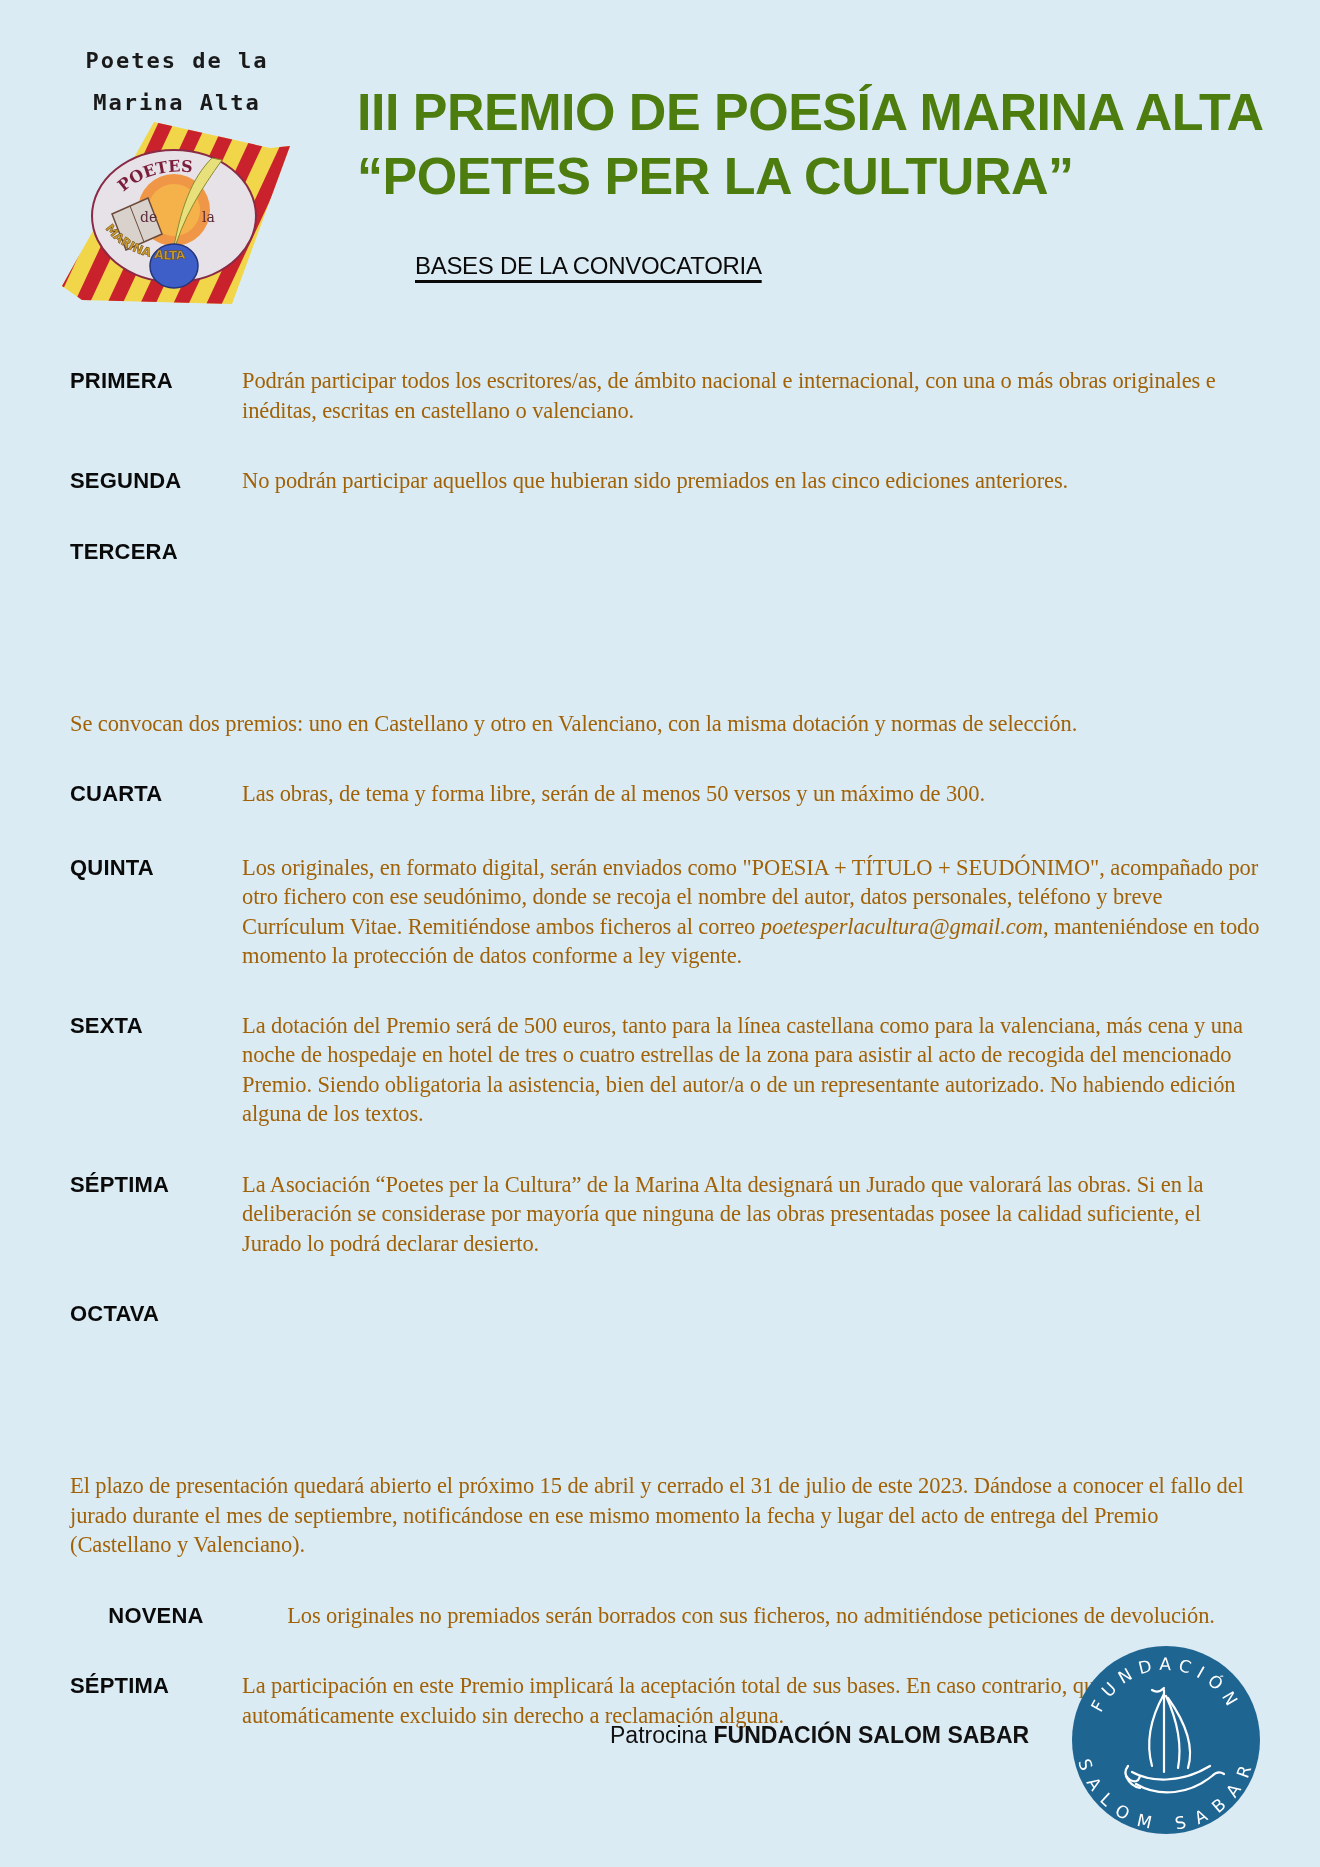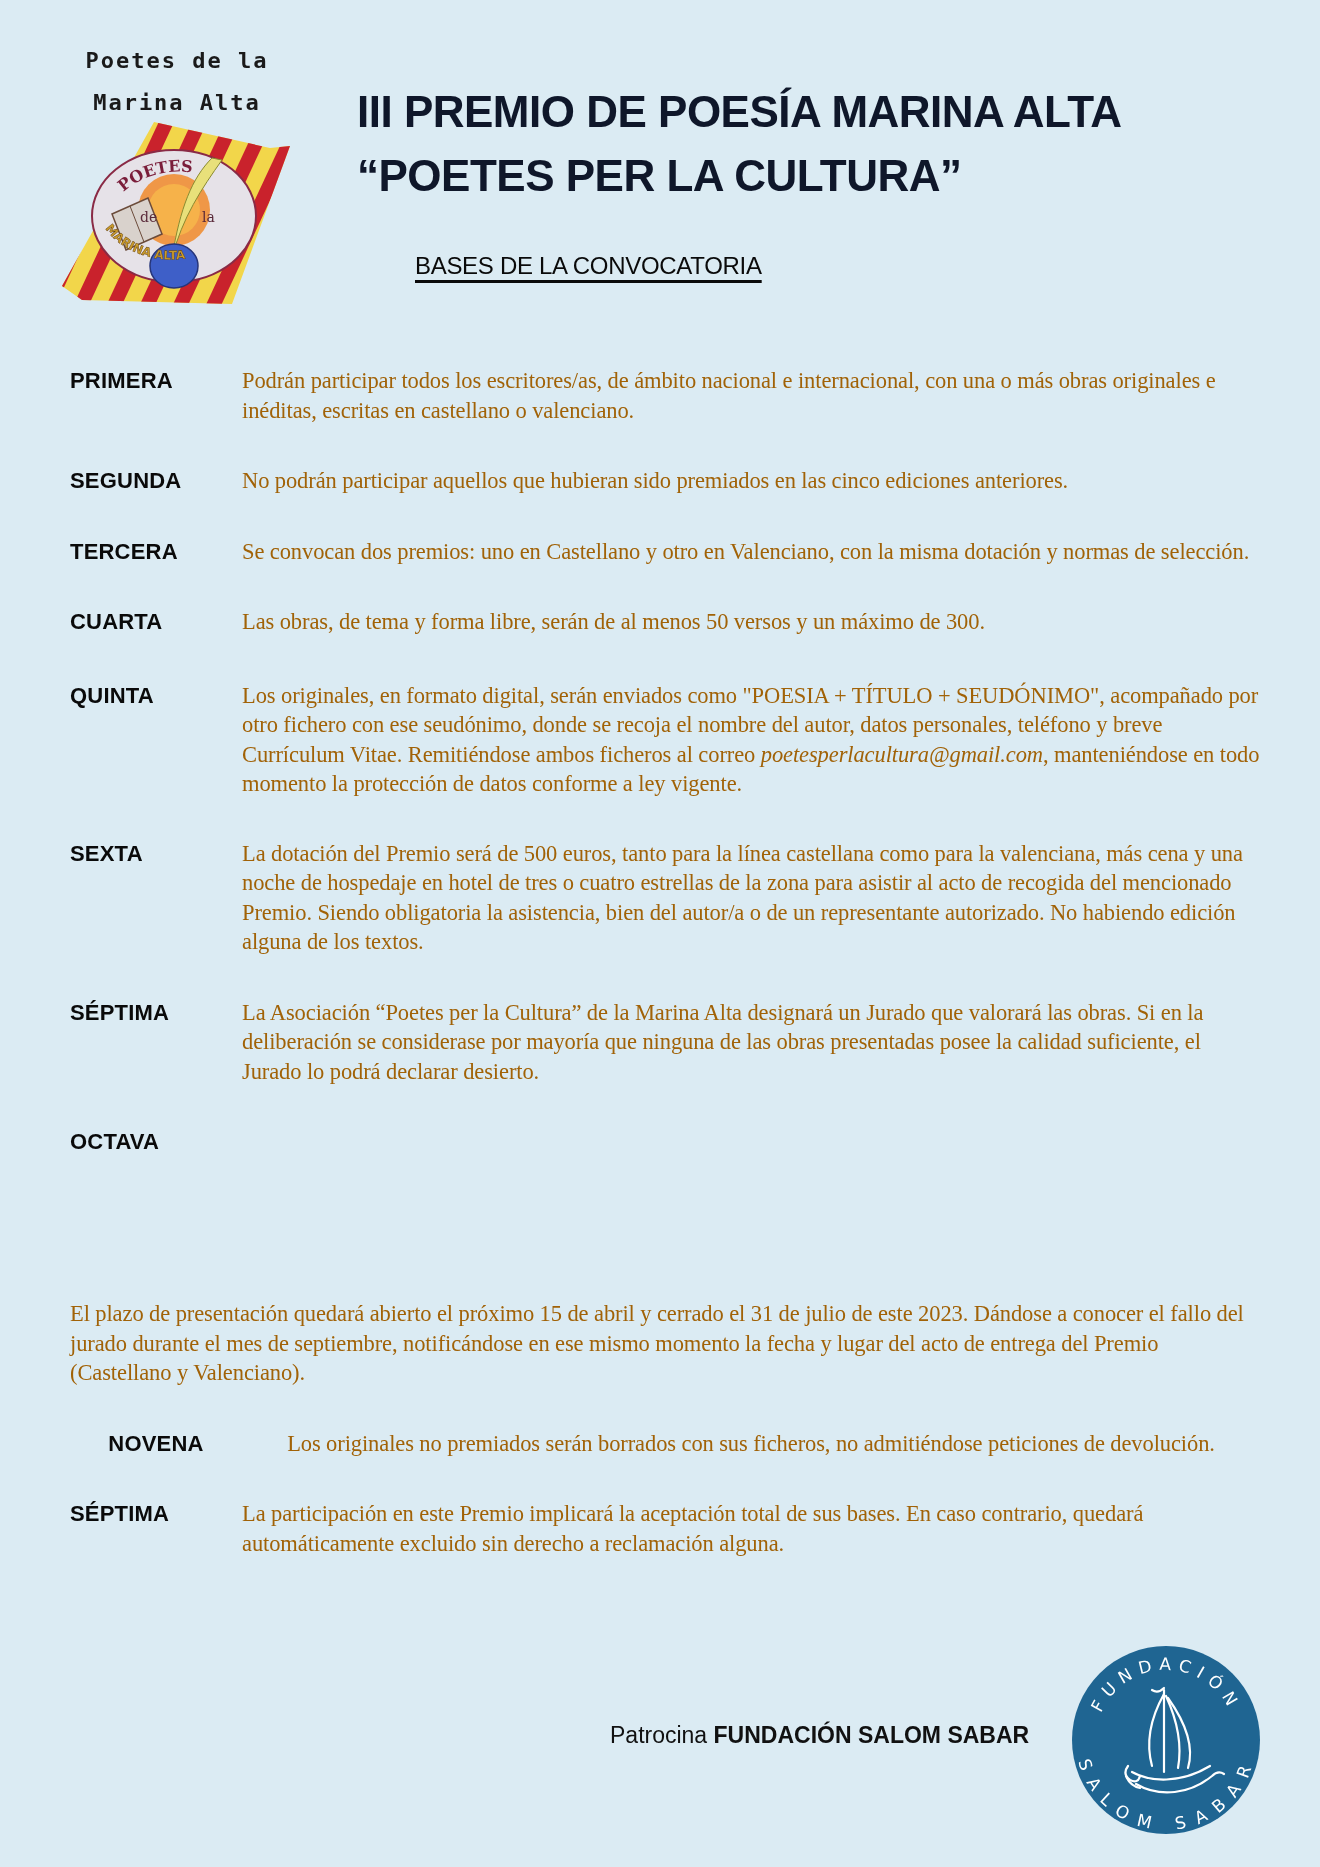--- a/index.html
+++ b/index.html
@@ -38,24 +38,24 @@
     height: 190px;
   }
   .title-block {
     position: absolute;
     left: 357px;
     top: 80px;
   }
   .title-line {
     font-family: "Liberation Sans", sans-serif;
     font-weight: bold;
-    font-size: 44px;
+    font-size: 52px;
     line-height: 64px;
     letter-spacing: -0.5px;
-    color: #0f172a;
+    color: #4d7c0f;
     white-space: nowrap;
   }
   .subtitle {
     position: absolute;
     left: 415px;
     top: 252px;
     font-family: "Liberation Sans", sans-serif;
     font-size: 24px;
     text-decoration: underline;
     text-decoration-thickness: 3px;
@@ -175,21 +175,21 @@
 
 <div class="bases">
   <div class="base" style="margin-bottom:41px;">
     <div class="base-label">PRIMERA</div>
     <div class="base-text">Podrán participar todos los escritores/as, de ámbito nacional e internacional, con una o más obras originales e inéditas, escritas en castellano o valenciano.</div>
   </div>
   <div class="base" style="margin-bottom:41px;">
     <div class="base-label">SEGUNDA</div>
     <div class="base-text">No podrán participar aquellos que hubieran sido premiados en las cinco ediciones anteriores.</div>
   </div>
-  <div class="base" style="margin-bottom:41px;">
+  <div class="base" style="margin-bottom:41px;flex-direction:column;">
     <div class="base-label">TERCERA</div>
     <div class="base-text">Se convocan dos premios: uno en Castellano y otro en Valenciano, con la misma dotación y normas de selección.</div>
   </div>
   <div class="base" style="margin-bottom:44px;">
     <div class="base-label">CUARTA</div>
     <div class="base-text">Las obras, de tema y forma libre, serán de al menos 50 versos y un máximo de 300.</div>
   </div>
   <div class="base" style="margin-bottom:40px;">
     <div class="base-label">QUINTA</div>
     <div class="base-text"><span>Los originales, en formato digital, serán enviados como "POESIA + TÍTULO + SEUDÓNIMO", acompañado por otro fichero con ese seudónimo, donde se recoja el nombre del autor, datos personales, teléfono y breve Currículum Vitae. Remitiéndose ambos ficheros al correo </span><em>poetesperlacultura@gmail.com</em><span>, manteniéndose en todo momento la protección de datos conforme a ley vigente.</span></div>

